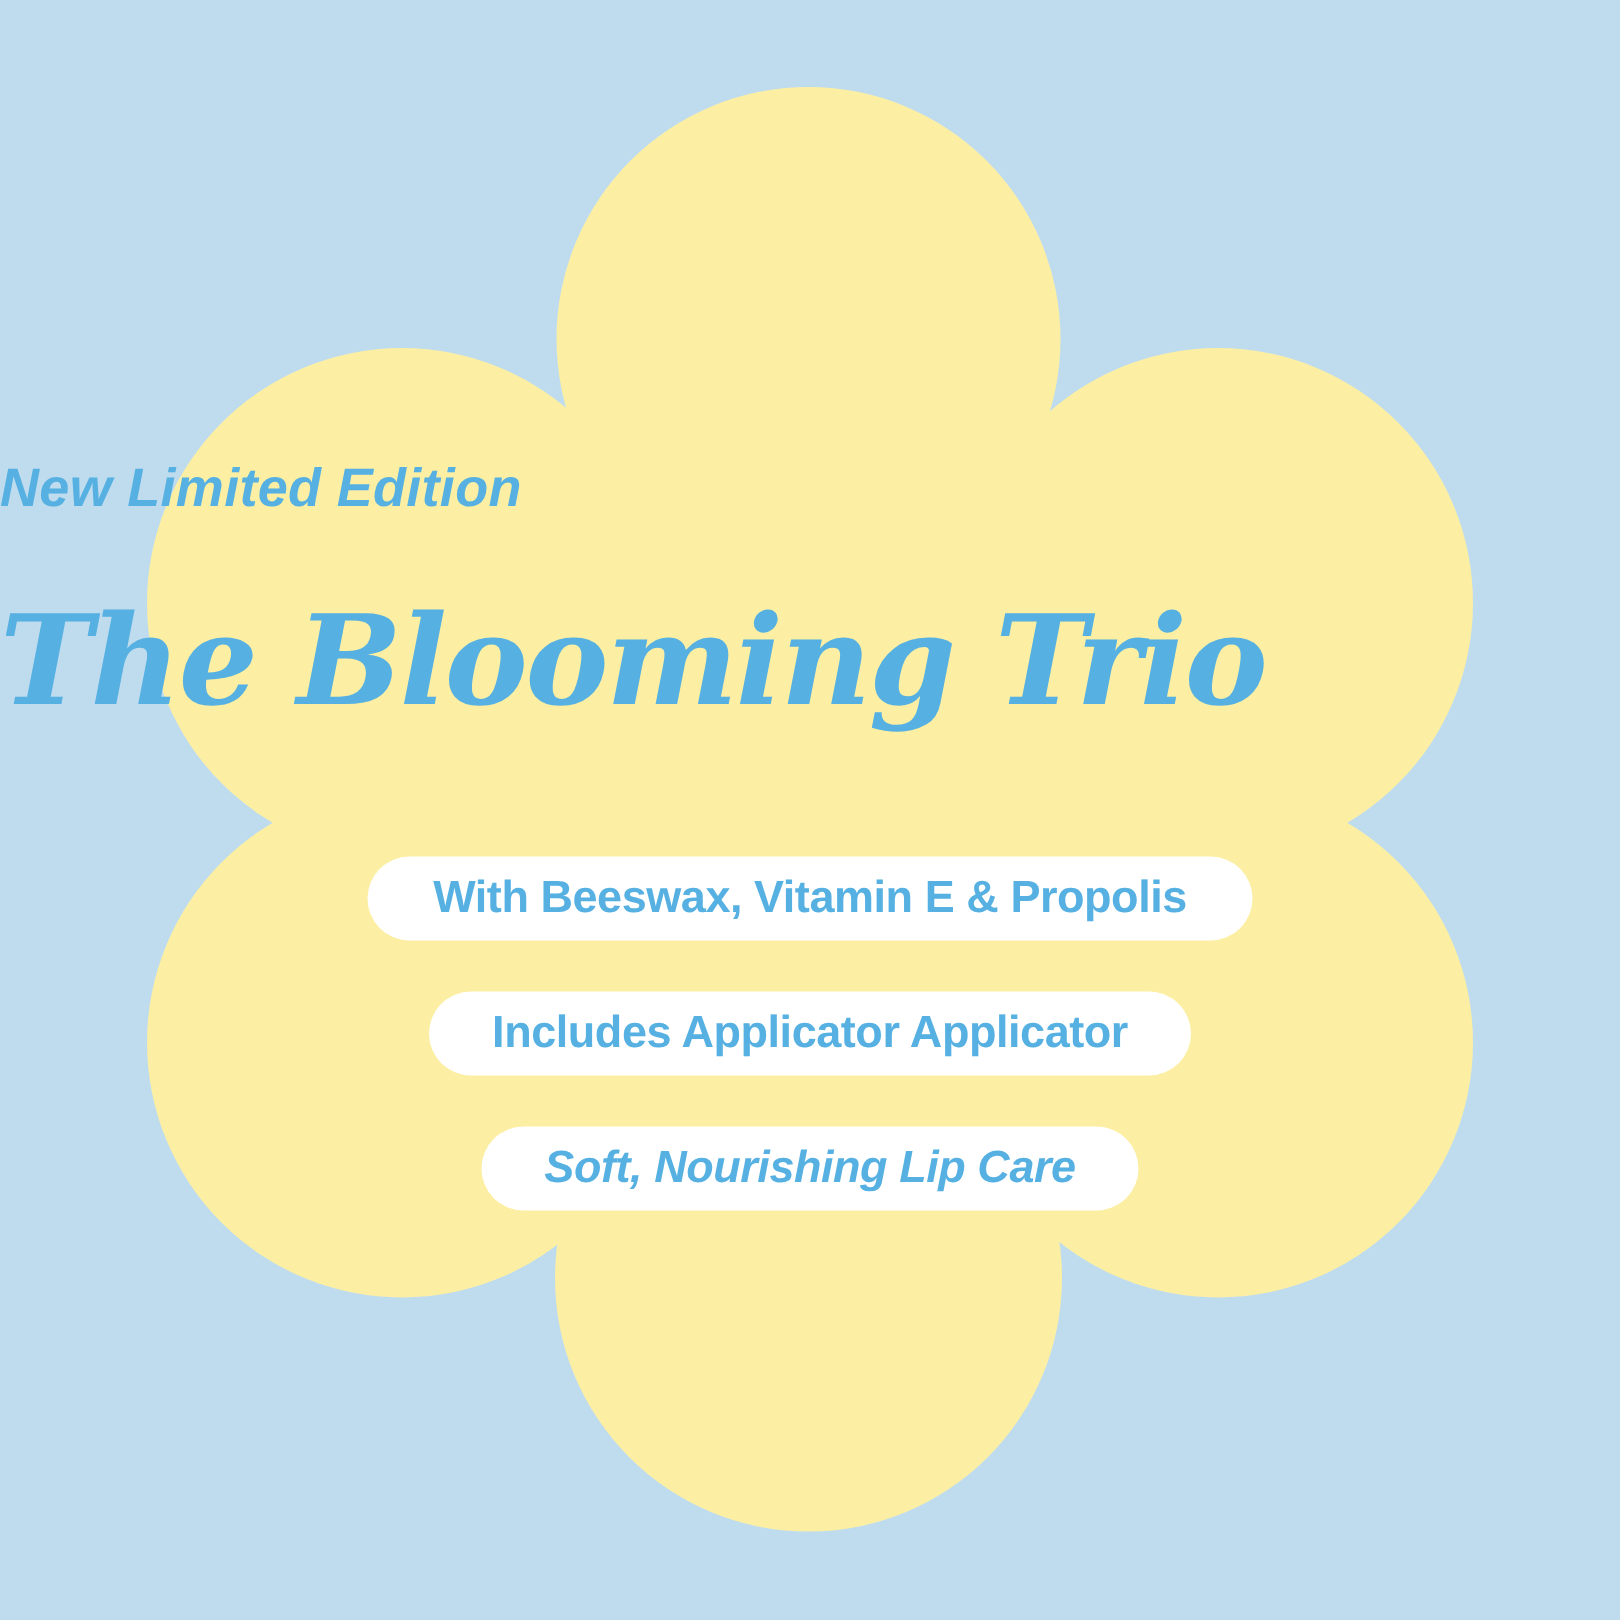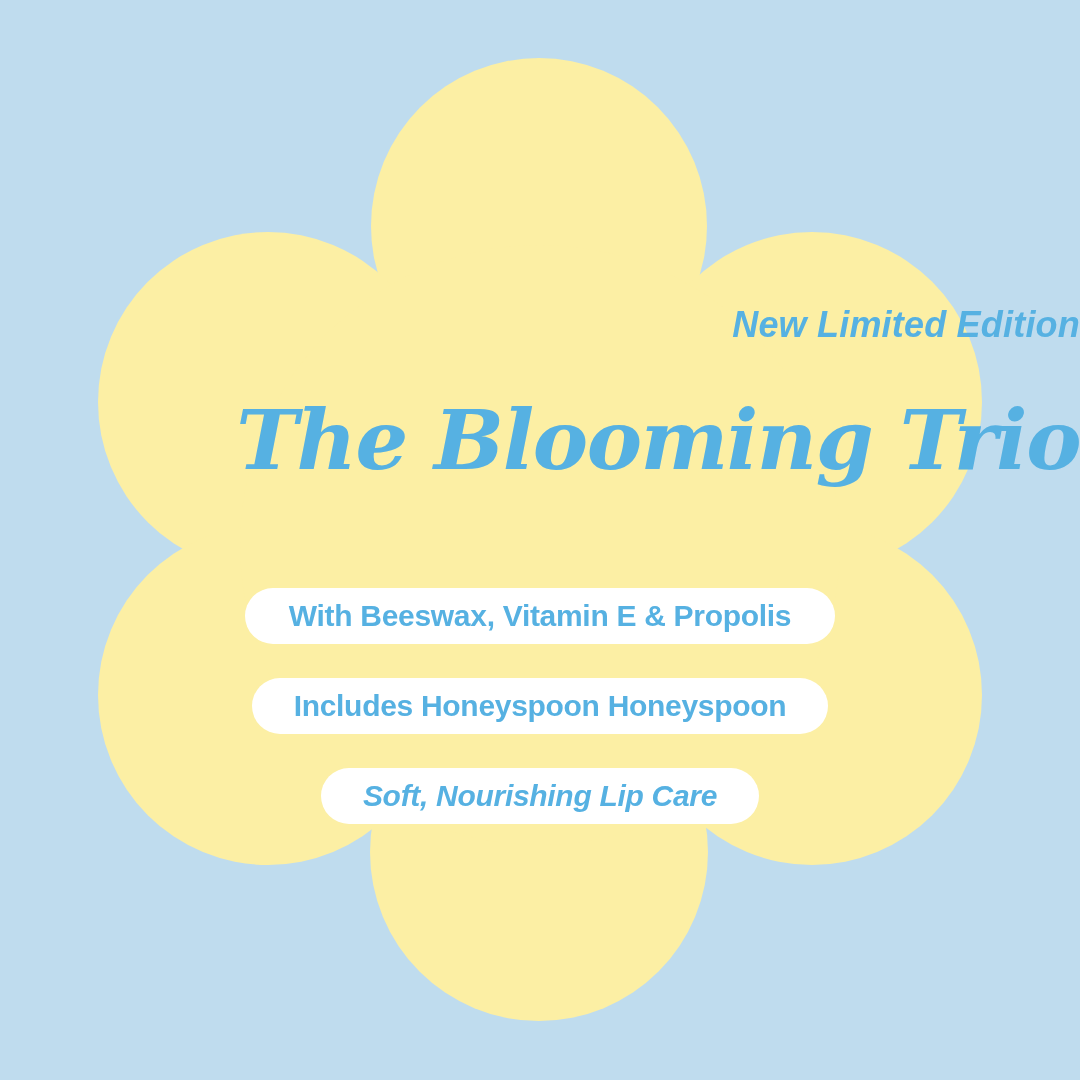--- a/index.html
+++ b/index.html
@@ -33,21 +33,21 @@
 
   
   #content {
     position: absolute;
     left: 0;
     top: 0;
     width: 1080px;
     height: 844px;
     display: flex;
     flex-direction: column;
-    align-items: flex-end;
+    align-items: flex-start;
     justify-content: flex-start;
     z-index: 2;
   }
 
   #eyebrow {
     margin-top: 307px;
     font-family: "Liberation Sans", sans-serif;
     font-style: italic;
     font-weight: bold;
     font-size: 36px;
@@ -62,21 +62,21 @@
     font-style: italic;
     font-weight: bold;
     font-size: 83px;
     letter-spacing: -1.5px;
     color: #56b1e2;
     line-height: 1;
     white-space: nowrap;
   }
 
   #pill-list {
-    margin-top: 51px;
+    margin-top: 34px;
     display: flex;
     flex-direction: column;
     align-items: center;
     gap: 34px;
     width: 100%;
   }
 
   .pill {
     background: #ffffff;
     border-radius: 999px;
@@ -117,18 +117,18 @@
   </svg>
 
   <div id="content">
 
     <div id="eyebrow">New Limited Edition</div>
 
     <h1 id="title">The Blooming Trio</h1>
 
     <div id="pill-list">
       <div class="pill p1">With Beeswax, Vitamin E &amp; Propolis</div>
-      <div class="pill p2">Includes Honeyspoon Honeyspoon</div>
+      <div class="pill p2">Includes Applicator Applicator</div>
       <div class="pill p3">Soft, Nourishing Lip Care</div>
     </div>
 
   </div>
 </div>
 
 </body></html>

